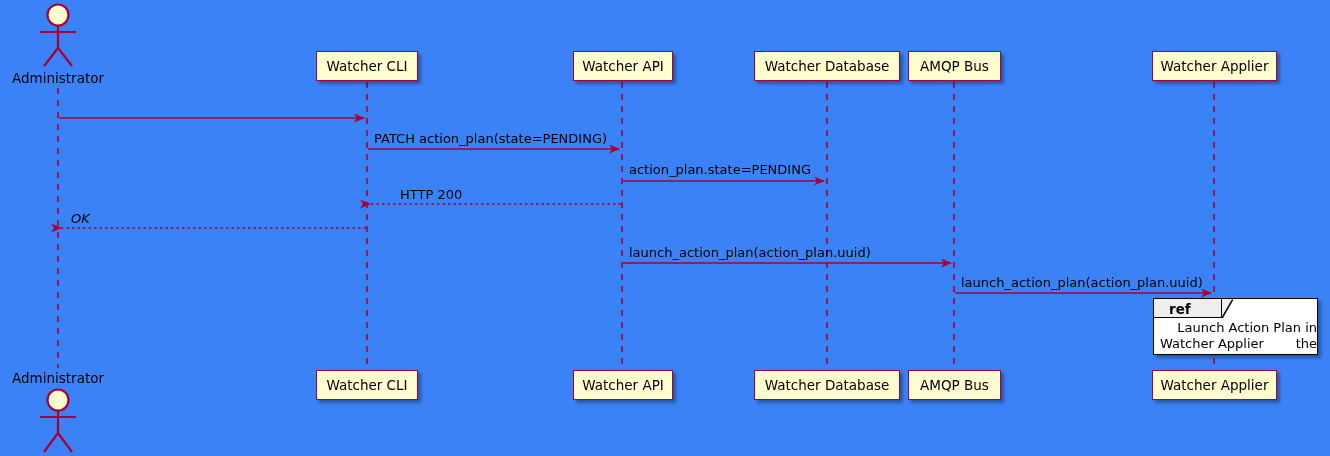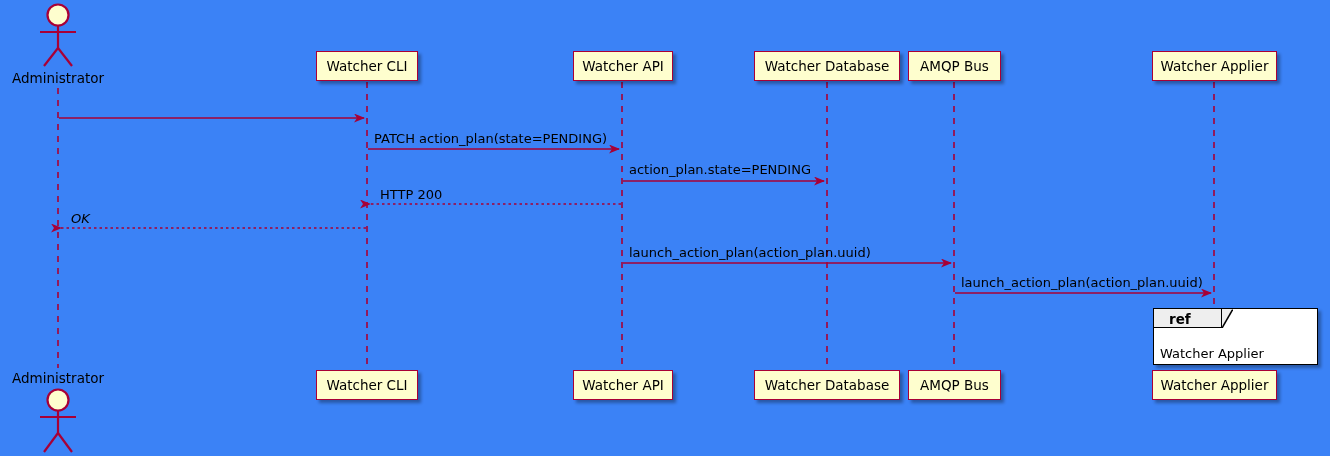--- a/index.html
+++ b/index.html
@@ -141,36 +141,37 @@
 
   <div class="participant-box" style="left:908px; top:51px; width:93px;">AMQP Bus</div>
 
   <div class="participant-box" style="left:1152px; top:51px; width:125px;">Watcher Applier</div>
 
 
   <div class="msg-label" style="left:629px; top:162px;">action_plan.state=PENDING</div>
 
   <div class="msg-label" style="left:374px; top:131px;">PATCH action_plan(state=PENDING)</div>
 
-  <div class="msg-label" style="left:380px; top:187px;">HTTP 200</div>
+  <div class="msg-label" style="left:400px; top:187px;">HTTP 200</div>
 
   <div class="msg-label" style="left:71px; top:211px;font-style:italic;">OK</div>
 
   <div class="msg-label" style="left:629px; top:245px;">launch_action_plan(action_plan.uuid)</div>
 
   <div class="msg-label" style="left:961px; top:275px;">launch_action_plan(action_plan.uuid)</div>
 
-  <div class="ref-box" style="left:1153px; top:308px; width:165px; height:57px;text-align:right;">
+  <div class="ref-box" style="left:1153px; top:298px; width:165px; height:57px;text-align:right;">
     <div class="ref-tab" style="width:68px;"></div>
     <svg style="position:absolute; left:68px; top:0; width:11px; height:19px;" viewBox="0 0 11 19">
       <path d="M0,0 L11,0 L0,19 Z" fill="#EEEEEE"></path>
       <path d="M11,0 L0,19" stroke="#000000" stroke-width="1.6" fill="none"></path>
       <path d="M0,0 L11,0" stroke="#EEEEEE" stroke-width="1" fill="none"></path>
     </svg>
     <div class="ref-tab-text" style="left:15px; top:2px;">ref</div>
+    <div class="ref-body" style="left:6px; top:21px;">Launch Action Plan in the</div>
     <div class="ref-body" style="left:6px; top:37px;">Watcher Applier</div>
   </div>
 
   <div class="actor-label" style="left:2px; top:370px; width:112px;">Administrator</div>
 
   <div class="participant-box" style="left:316px; top:370px; width:102px;">Watcher CLI</div>
 
   <div class="participant-box" style="left:573px; top:370px; width:100px;">Watcher API</div>
 
   <div class="participant-box" style="left:754px; top:370px; width:146px;">Watcher Database</div>

